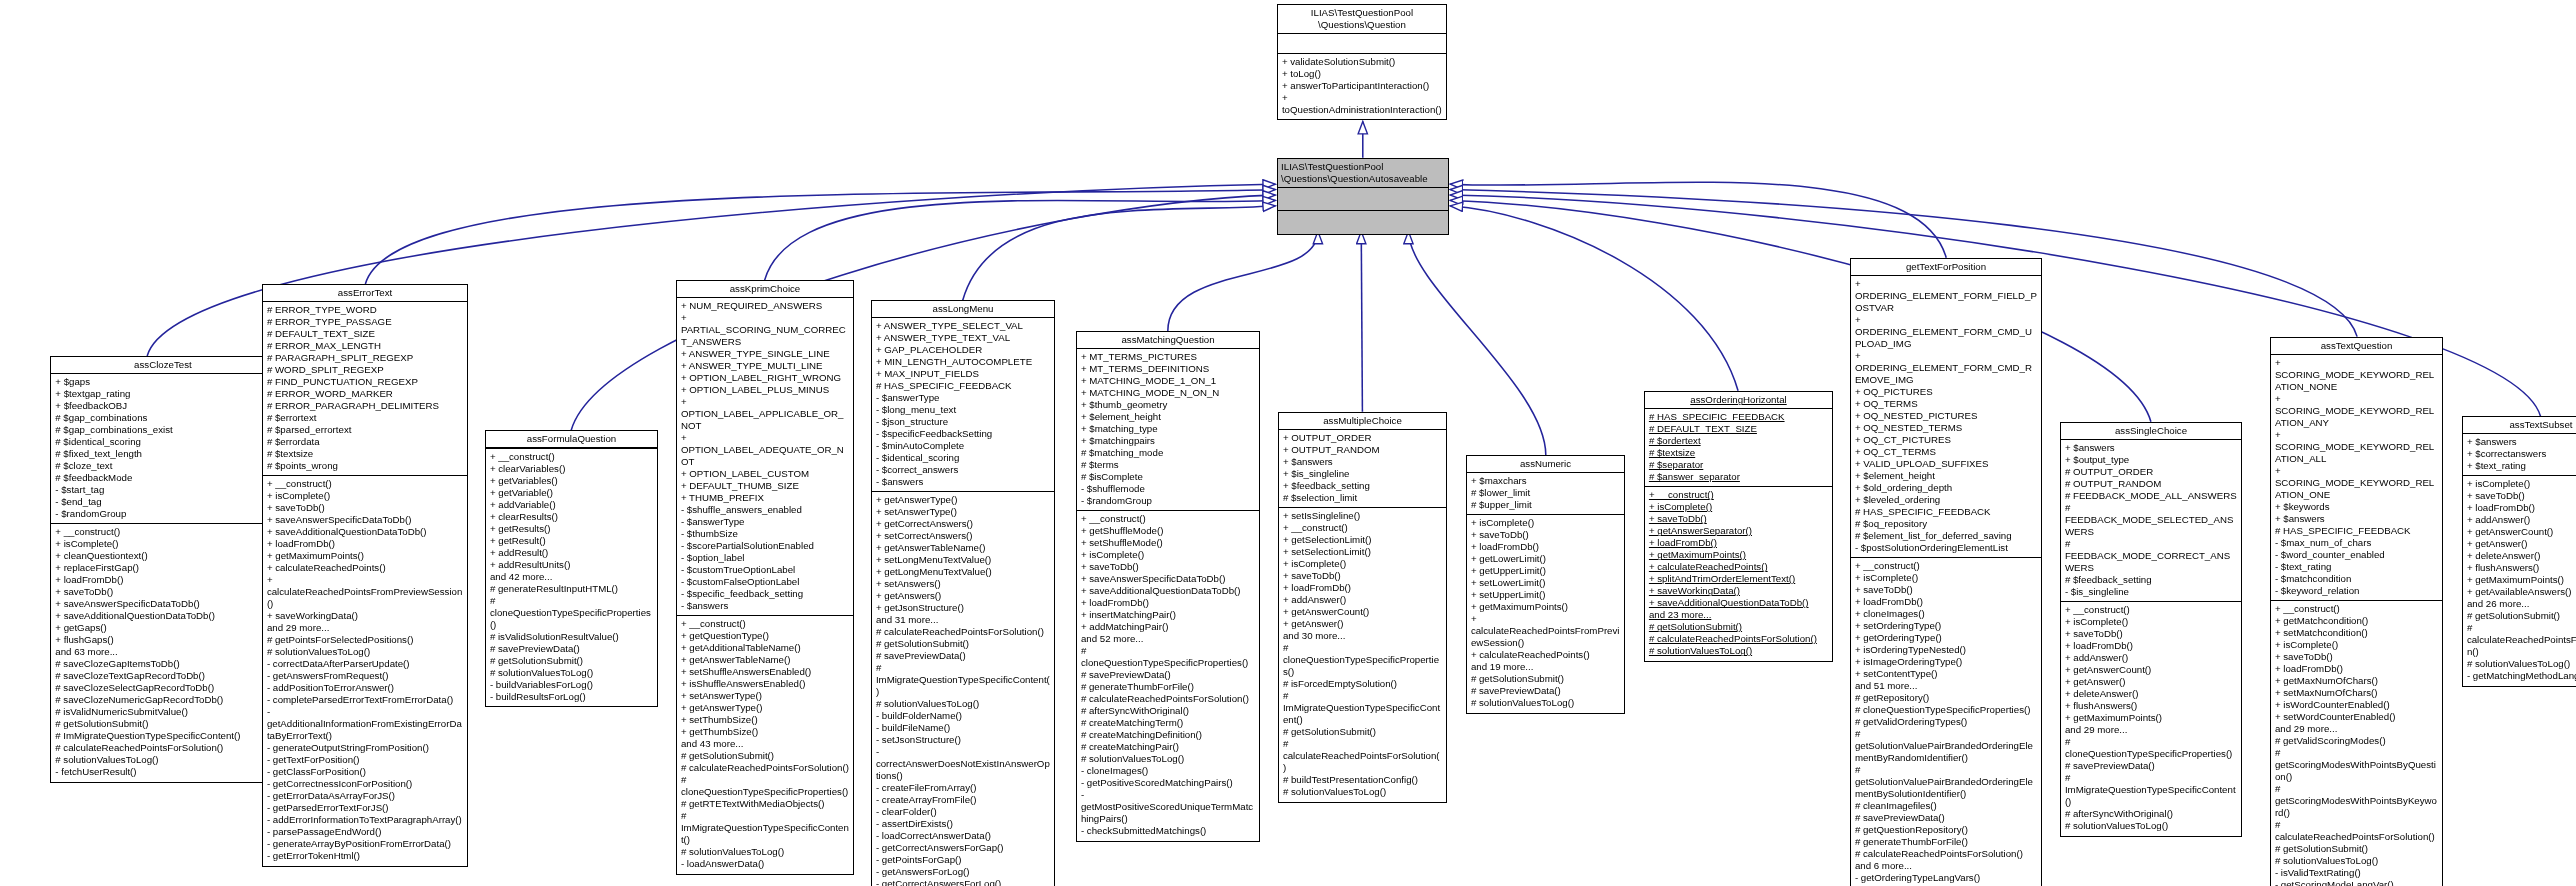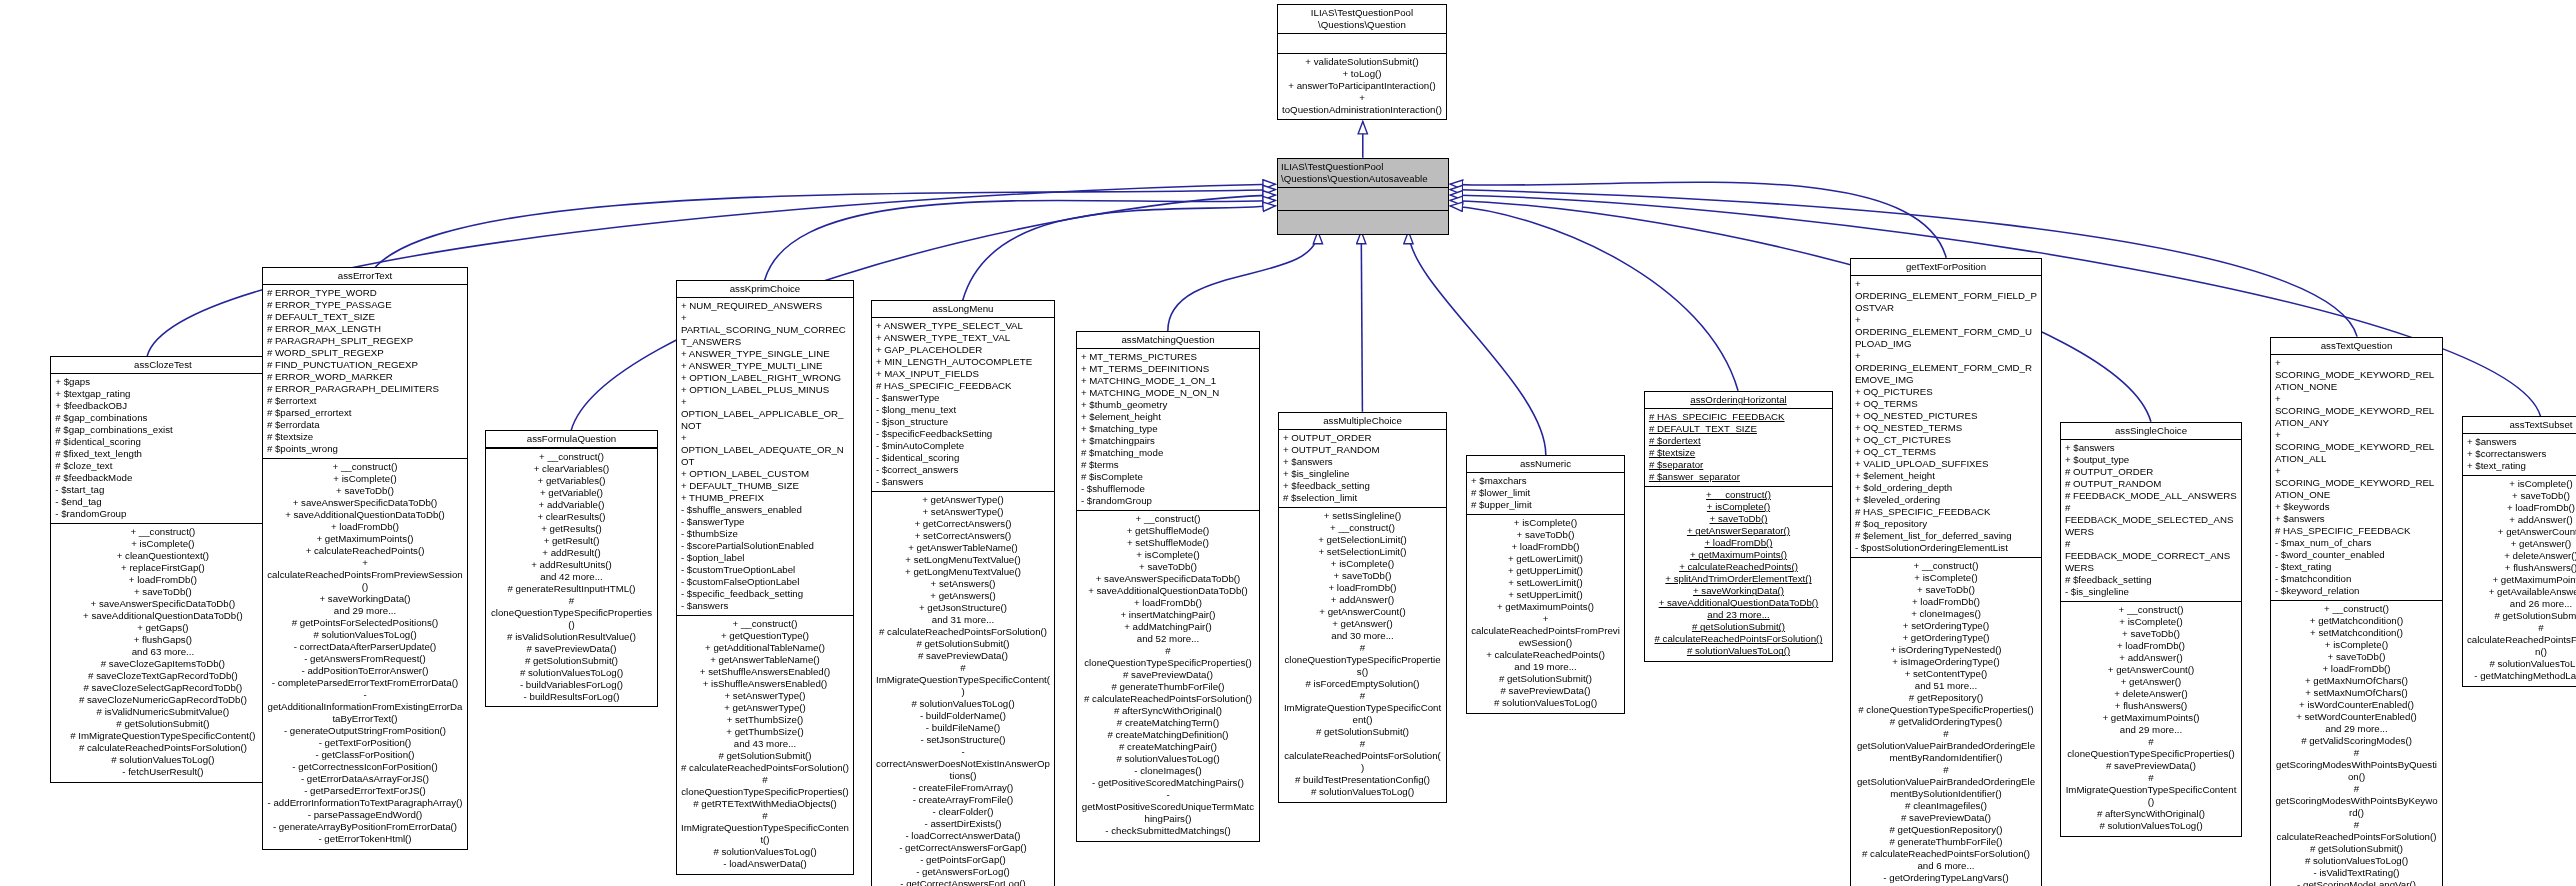--- a/index.html
+++ b/index.html
@@ -12,21 +12,21 @@
   .node{
     position:absolute;background:#ffffff;border:1.5px solid #000;box-sizing:border-box;
   }
   .node.highlight{background:#bdbdbd;}
   .node-title{
     text-align:center;white-space:pre-line;padding:2.3px 3.1px 1.5px 3.1px;
     border-bottom:1.5px solid #000;
   }
   .node-title.left{text-align:left;}
   .sec{padding:2.3px 3.9px 3.1px 3.9px;}
-  .sec.methods{border-top:1.5px solid #000;text-align:center;}
+  .sec.methods{border-top:1.5px solid #000;}
   .member{white-space:normal;overflow-wrap:anywhere;word-break:break-word;}
 </style>
 </head>
 <body>
 
 <div id="canvas" style="width: 2576px; height: 886px;">
     <svg width="2576" height="886" viewBox="0 0 3329 1145" style="position:absolute;left:0;top:0">
       <defs>
         <marker id="arr" markerUnits="userSpaceOnUse" markerWidth="20" markerHeight="16" refX="17" refY="7" orient="auto">
           <path d="M1,1 L17,7 L1,13 Z" fill="#ffffff" stroke="#24249b" stroke-width="1.8"></path>
@@ -97,21 +97,21 @@
         <div class="member"># saveClozeSelectGapRecordToDb()</div>
         <div class="member"># saveClozeNumericGapRecordToDb()</div>
         <div class="member"># isValidNumericSubmitValue()</div>
         <div class="member"># getSolutionSubmit()</div>
         <div class="member"># ImMigrateQuestionTypeSpecificContent()</div>
         <div class="member"># calculateReachedPointsForSolution()</div>
         <div class="member"># solutionValuesToLog()</div>
         <div class="member">- fetchUserResult()</div>
       </div>
     </div>
-    <div class="node" style="left: 217px; top: 267px; width: 206px;">
+    <div class="node" style="left: 217px; top: 284px; width: 206px;">
       <div class="node-title">assErrorText</div>
       <div class="sec attrs">
         <div class="member"># ERROR_TYPE_WORD</div>
         <div class="member"># ERROR_TYPE_PASSAGE</div>
         <div class="member"># DEFAULT_TEXT_SIZE</div>
         <div class="member"># ERROR_MAX_LENGTH</div>
         <div class="member"># PARAGRAPH_SPLIT_REGEXP</div>
         <div class="member"># WORD_SPLIT_REGEXP</div>
         <div class="member"># FIND_PUNCTUATION_REGEXP</div>
         <div class="member"># ERROR_WORD_MARKER</div>

